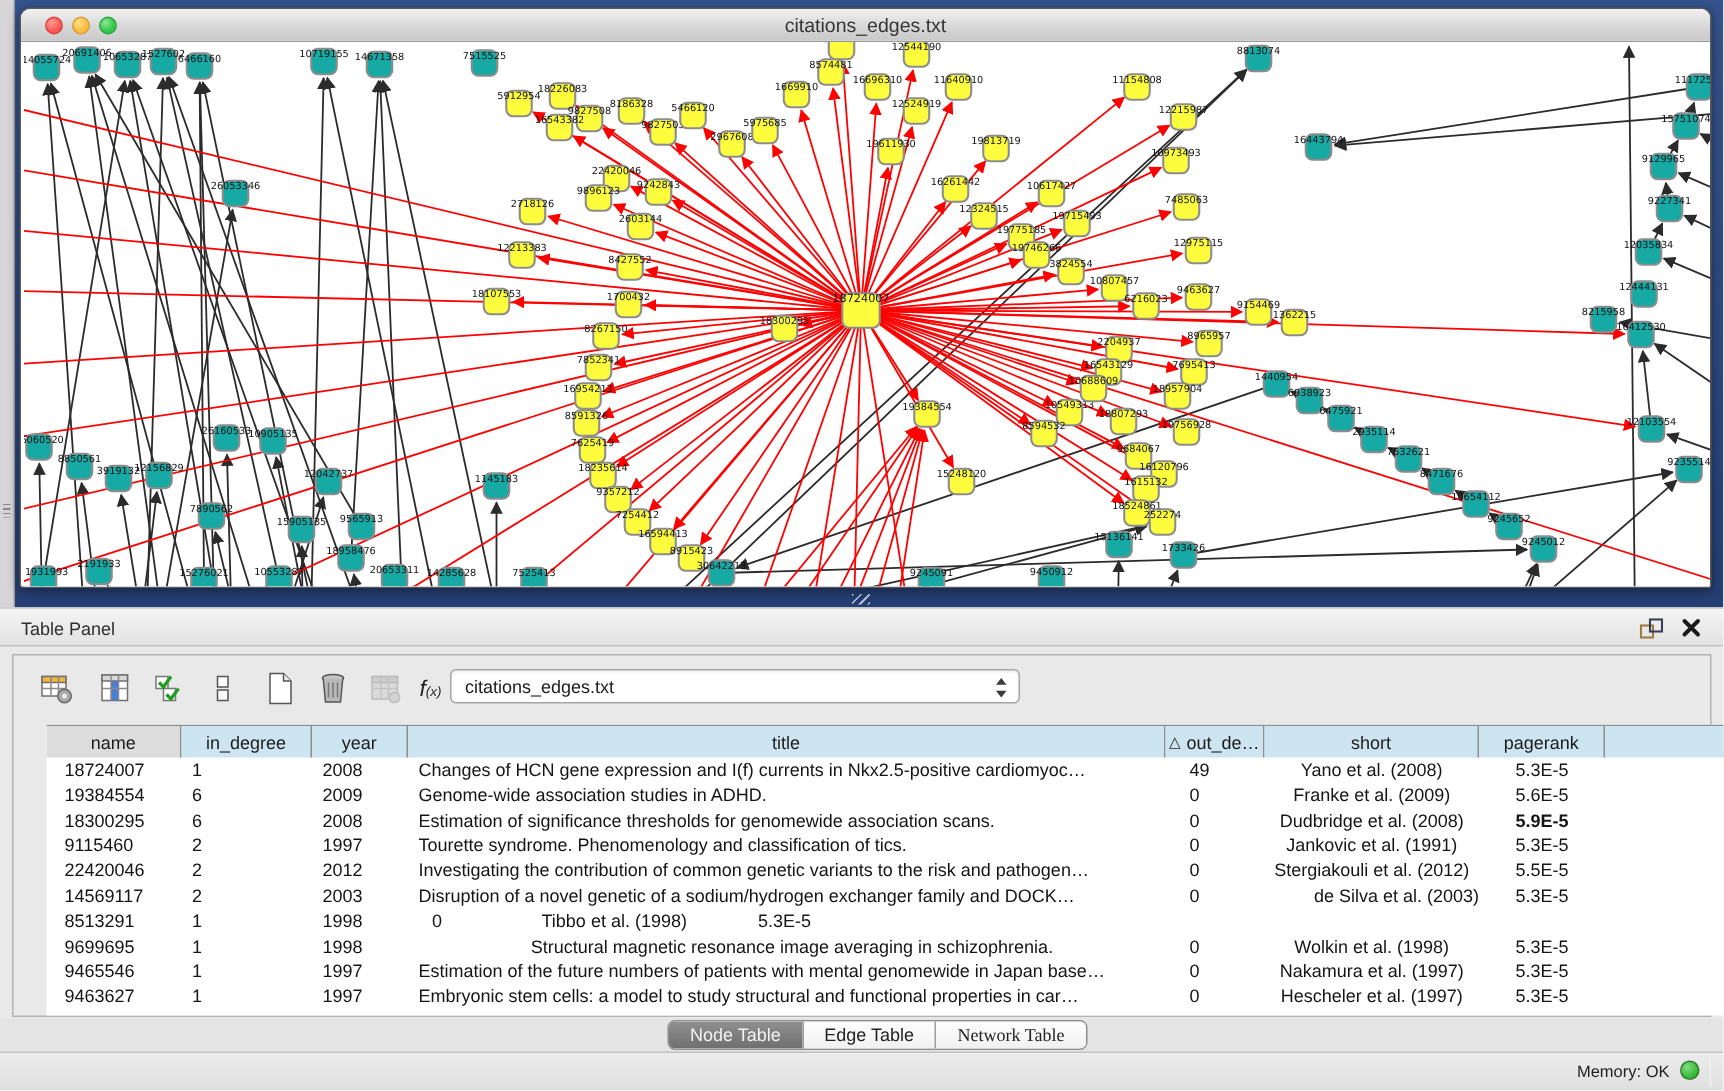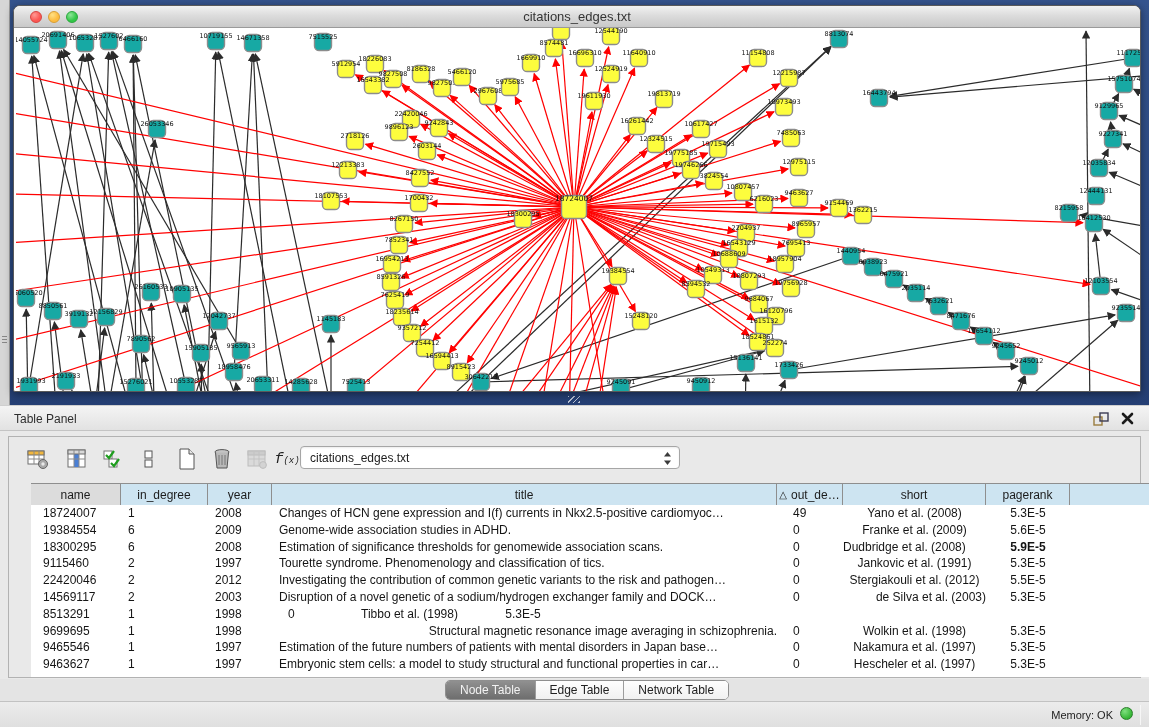--- a/index.html
+++ b/index.html
@@ -39,21 +39,21 @@
                   background:linear-gradient(180deg,#f4f4f4,#e2e2e2);
                   border-top:1px solid #cfcfcf; border-bottom:1px solid #c4c4c4; }
   .panel-header .ptitle { position:absolute; left:14px; top:6px; font-size:12px; color:#2e2e2e; }
   .float-btn { position:absolute; right:40px; top:5px; width:16px; height:16px; cursor:default; }
   .close-btn { position:absolute; right:14px; top:5px; width:15px; height:15px; }
 
   .content-box { position:absolute; left:8px; top:31px; width:1133px; height:242px;
                  border:1px solid #b2b2b2; background:#e9e9e9; }
   .toolbar { position:absolute; left:0; top:0; width:100%; height:42px; }
   .tb-icon { position:absolute; top:10px; width:24px; height:24px; display:flex; align-items:center; justify-content:center; }
-  .fx { font-family:Liberation Mono, monospace; font-style:italic; font-size:15px; color:#222; }
+  .fx { font-family:Liberation Sans, sans-serif; font-style:italic; font-size:15px; color:#222; }
   .fx small { font-size:9px; font-style:italic; }
   .combo { position:absolute; left:291px; top:9px; width:380px; height:23px; background:#ffffff;
            border:1px solid #a6a6a6; border-radius:4px; box-shadow:inset 0 1px 2px rgba(0,0,0,.08); }
   .combo .val { position:absolute; left:9px; top:4px; font-size:12px; color:#1c1c1c; }
   .combo .arrows { position:absolute; right:7px; top:4px; width:9px; height:15px; }
 
   .tbl { position:absolute; left:10px; top:46px; width:1131px; height:194px; background:#ffffff; overflow:hidden;margin-left:12px; }
   .tbl-head { position:absolute; left:0; top:0; height:21px; width:1119px; display:flex;
               border-top:1px solid #8e8e8e; border-bottom:1px solid #8e8e8e; }
   .th { height:21px; background:#cde4f1; border-right:1px solid #8e8e8e; font-size:12px; color:#1c1c1c;
@@ -64,21 +64,21 @@
   .tr { display:flex; height:16.8px; }
   .td { font-size:12px; color:#151515; overflow:hidden; white-space:nowrap; line-height:16.8px; }
   .vscroll { position:absolute; right:0; top:0; width:12px; height:194px; background:#fafafa; border-left:1px solid #cfcfcf; }
   .vthumb { position:absolute; left:1px; top:21px; width:9px; height:27px; background:linear-gradient(90deg,#c9c9c9,#ababab); border-radius:5px; }
 
   .tabbar { position:absolute; left:0; top:274px; width:1149px; height:22px; background:#e4e4e4; }
   .seg { position:absolute; left:445px; top:1px; height:20px; display:flex;
          border:1px solid #8f8f8f; border-radius:5px; overflow:hidden; background:#fdfdfd; }
   .seg .tab { height:100%; display:flex; align-items:center; justify-content:center;
               font-size:12px; color:#222; border-right:1px solid #9d9d9d; padding:0 14px; background:linear-gradient(180deg,#fefefe,#f1f1f1); }
-  .seg .tab:last-child { border-right:none; }
+  .seg .tab:last-child { border-right:none;font-family:Liberation Serif, serif; }
   .seg .tab.sel { background:linear-gradient(180deg,#909090,#6e6e6e); color:#f2f2f2; }
 
   .statusbar { position:absolute; left:0; top:296px; width:1149px; height:26px;
                background:linear-gradient(180deg,#ececec,#dfdfdf); border-top:1px solid #c2c2c2; }
   .statusbar .mem { position:absolute; right:36px; top:7px; font-size:11px; color:#222; }
   .memdot { position:absolute; right:16px; top:5px; width:13px; height:13px; border-radius:50%;
             background:radial-gradient(circle at 35% 30%,#7fe07f,#35b535 70%); border:1px solid #2a7f2a; }
   .status-div { position:absolute; right:8px; top:3px; width:1px; height:20px; background:#bdbdbd; border-right:1px solid #f6f6f6; }
 </style>
 </head>
@@ -901,21 +901,21 @@
               <div class="td" style="width: 143px; text-align: center; padding-left: 0px;">Franke et al. (2009)</div>
               <div class="td" style="width: 84px; text-align: center; padding-left: 0px;">5.6E-5</div>
               <div class="td" style="width: 80px; text-align: left; padding-left: 0px;"></div>
             </div>
             <div class="tr">
               <div class="td" style="width: 90px; text-align: left; padding-left: 12px;">18300295</div>
               <div class="td" style="width: 87px; text-align: left; padding-left: 7px;">6</div>
               <div class="td" style="width: 64px; text-align: left; padding-left: 7px;">2008</div>
               <div class="td" style="width: 505px; text-align: left; padding-left: 7px;">Estimation of significance thresholds for genomewide association scans.</div>
               <div class="td" style="width: 66px; text-align: left; padding-left: 16px;">0</div>
-              <div class="td" style="width: 143px; padding-left: 0px;">Dudbridge et al. (2008)</div>
+              <div class="td" style="width: 143px; text-align: center; padding-left: 0px;">Dudbridge et al. (2008)</div>
               <div class="td" style="width: 84px; text-align: center; padding-left: 0px; font-weight: bold;">5.9E-5</div>
               <div class="td" style="width: 80px; text-align: left; padding-left: 0px;"></div>
             </div>
             <div class="tr">
               <div class="td" style="width: 90px; text-align: left; padding-left: 12px;">9115460</div>
               <div class="td" style="width: 87px; text-align: left; padding-left: 7px;">2</div>
               <div class="td" style="width: 64px; text-align: left; padding-left: 7px;">1997</div>
               <div class="td" style="width: 505px; text-align: left; padding-left: 7px;">Tourette syndrome. Phenomenology and classification of tics.</div>
               <div class="td" style="width: 66px; text-align: left; padding-left: 16px;">0</div>
               <div class="td" style="width: 143px; text-align: center; padding-left: 0px;">Jankovic et al. (1991)</div>
@@ -948,31 +948,31 @@
               <div class="td" style="width: 64px; text-align: left; padding-left: 7px;">1998</div>
               <div class="td" style="width: 66px; text-align: left; padding-left: 16px;">0</div>
               <div class="td" style="width: 143px; text-align: center; padding-left: 0px;">Tibbo et al. (1998)</div>
               <div class="td" style="width: 84px; text-align: center; padding-left: 0px;">5.3E-5</div>
               <div class="td" style="width: 80px; text-align: left; padding-left: 0px;"></div>
             </div>
             <div class="tr">
               <div class="td" style="width: 90px; text-align: left; padding-left: 12px;">9699695</div>
               <div class="td" style="width: 87px; text-align: left; padding-left: 7px;">1</div>
               <div class="td" style="width: 64px; text-align: left; padding-left: 7px;">1998</div>
-              <div class="td" style="width: 505px; text-align: right; padding-left: 7px;">Structural magnetic resonance image averaging in schizophrenia.</div>
+              <div class="td" style="width: 505px; text-align: center; padding-left: 7px;">Structural magnetic resonance image averaging in schizophrenia.</div>
               <div class="td" style="width: 66px; text-align: left; padding-left: 16px;">0</div>
               <div class="td" style="width: 143px; text-align: center; padding-left: 0px;">Wolkin et al. (1998)</div>
               <div class="td" style="width: 84px; text-align: center; padding-left: 0px;">5.3E-5</div>
               <div class="td" style="width: 80px; text-align: left; padding-left: 0px;"></div>
             </div>
             <div class="tr">
               <div class="td" style="width: 90px; text-align: left; padding-left: 12px;">9465546</div>
               <div class="td" style="width: 87px; text-align: left; padding-left: 7px;">1</div>
               <div class="td" style="width: 64px; text-align: left; padding-left: 7px;">1997</div>
-              <div class="td" style="width: 505px; text-align: left; padding-left: 7px;">Estimation of the future numbers of patients with mental disorders in Japan base…</div>
+              <div class="td" style="width: 505px; text-align: left; padding-left: 7px;">Estimation of the future numbers of patients with mental genomewide in Japan base…</div>
               <div class="td" style="width: 66px; text-align: left; padding-left: 16px;">0</div>
               <div class="td" style="width: 143px; text-align: center; padding-left: 0px;">Nakamura et al. (1997)</div>
               <div class="td" style="width: 84px; text-align: center; padding-left: 0px;">5.3E-5</div>
               <div class="td" style="width: 80px; text-align: left; padding-left: 0px;"></div>
             </div>
             <div class="tr">
               <div class="td" style="width: 90px; text-align: left; padding-left: 12px;">9463627</div>
               <div class="td" style="width: 87px; text-align: left; padding-left: 7px;">1</div>
               <div class="td" style="width: 64px; text-align: left; padding-left: 7px;">1997</div>
               <div class="td" style="width: 505px; text-align: left; padding-left: 7px;">Embryonic stem cells: a model to study structural and functional properties in car…</div>

